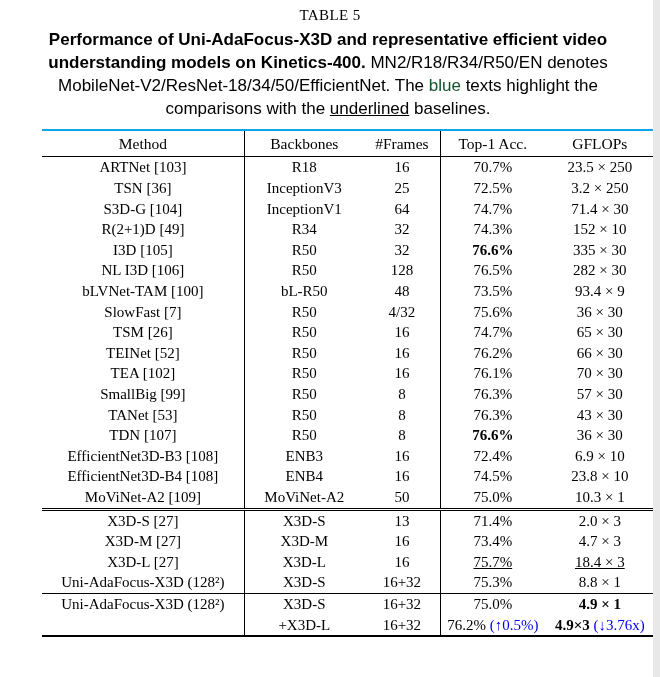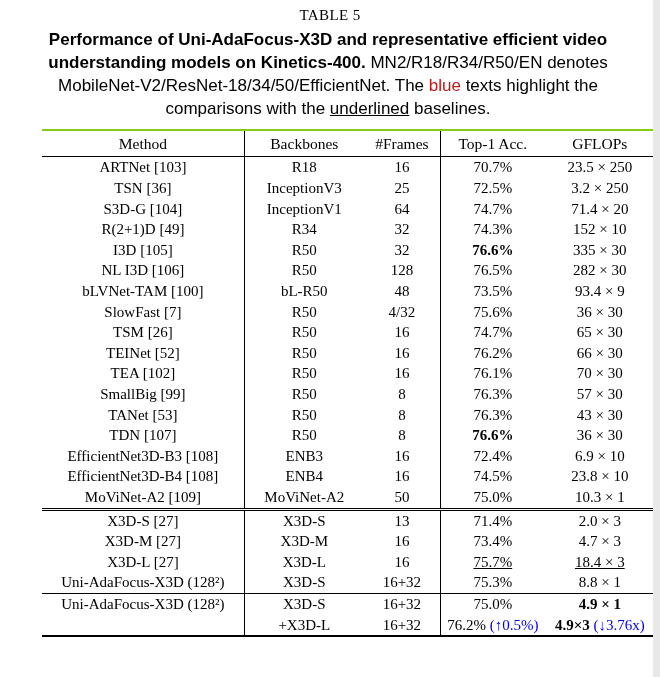--- a/index.html
+++ b/index.html
@@ -24,29 +24,29 @@
     letter-spacing: 0.4px;
   }
   .caption {
     font-family: "Liberation Sans", sans-serif;
     font-size: 17px;
     line-height: 1.36;
     text-align: center;
     margin: 4px 12px 9px 8px;
   }
   .cap-bold { font-weight: bold; }
-  .cap-blue { color: #b91c1c; }
+  .cap-blue { color: #14532d; }
   .cap-underline { text-decoration: underline; margin-top: 20px; }
 
   table {
     border-collapse: collapse;
     table-layout: fixed;
     width: 613px;
     margin-left: 42px;
-    border-top: 2px solid #84cc16;
+    border-top: 2px solid #0ea5e9;
     border-bottom: 2px solid #000;
   }
   thead { border-bottom: 1px solid #000; }
   th {
     font-weight: normal;
     font-size: 15.5px;
     line-height: 25px;
     text-align: center;
     white-space: nowrap;
     padding: 0 2px;
@@ -105,21 +105,21 @@
         <td><span>InceptionV3</span></td>
         <td class="vline"><span>25</span></td>
         <td><span>72.5%</span></td>
         <td><span>3.2 × 250</span></td>
       </tr>
       <tr>
         <td class="vline"><span>S3D-G [104]</span></td>
         <td><span>InceptionV1</span></td>
         <td class="vline"><span>64</span></td>
         <td><span>74.7%</span></td>
-        <td><span>71.4 × 20</span></td>
+        <td><span>71.4 × 30</span></td>
       </tr>
       <tr>
         <td class="vline"><span>R(2+1)D [49]</span></td>
         <td><span>R34</span></td>
         <td class="vline"><span>32</span></td>
         <td><span>74.3%</span></td>
         <td><span>152 × 10</span></td>
       </tr>
       <tr>
         <td class="vline"><span>I3D [105]</span></td>

